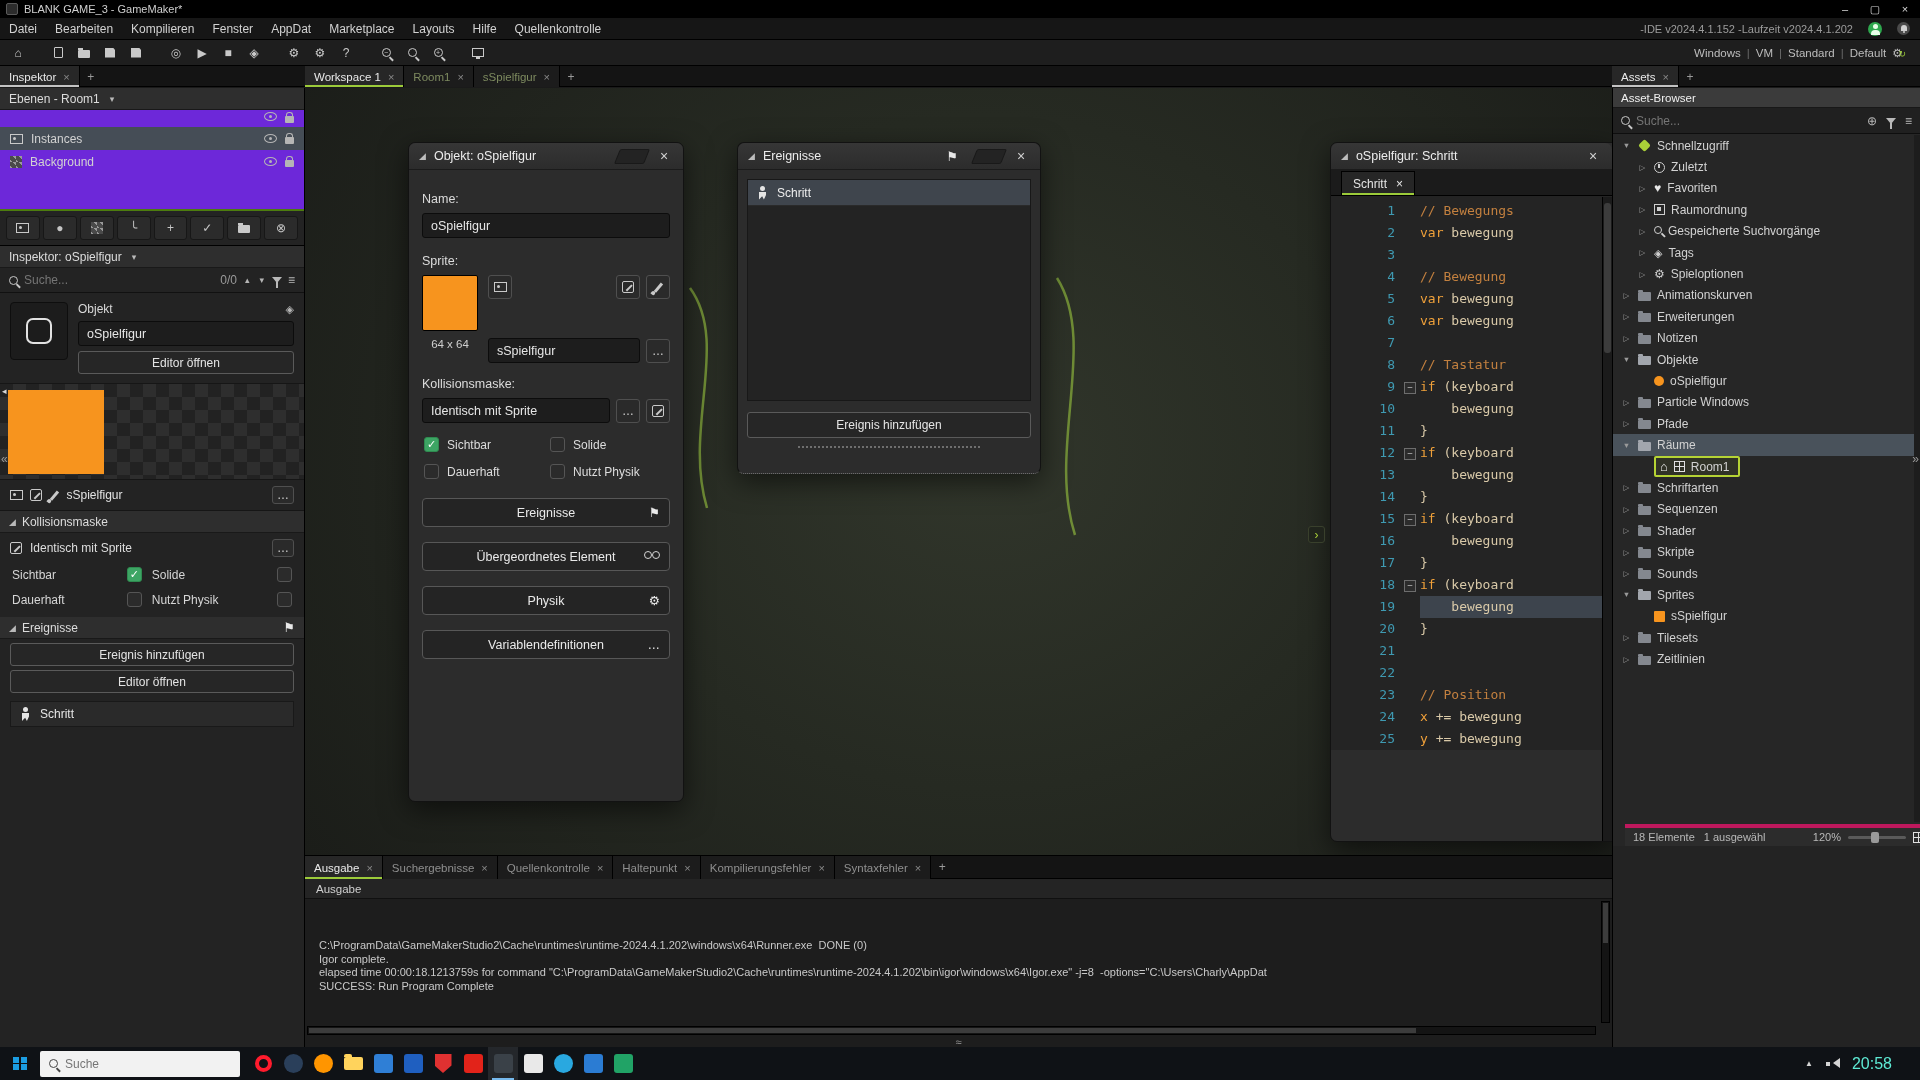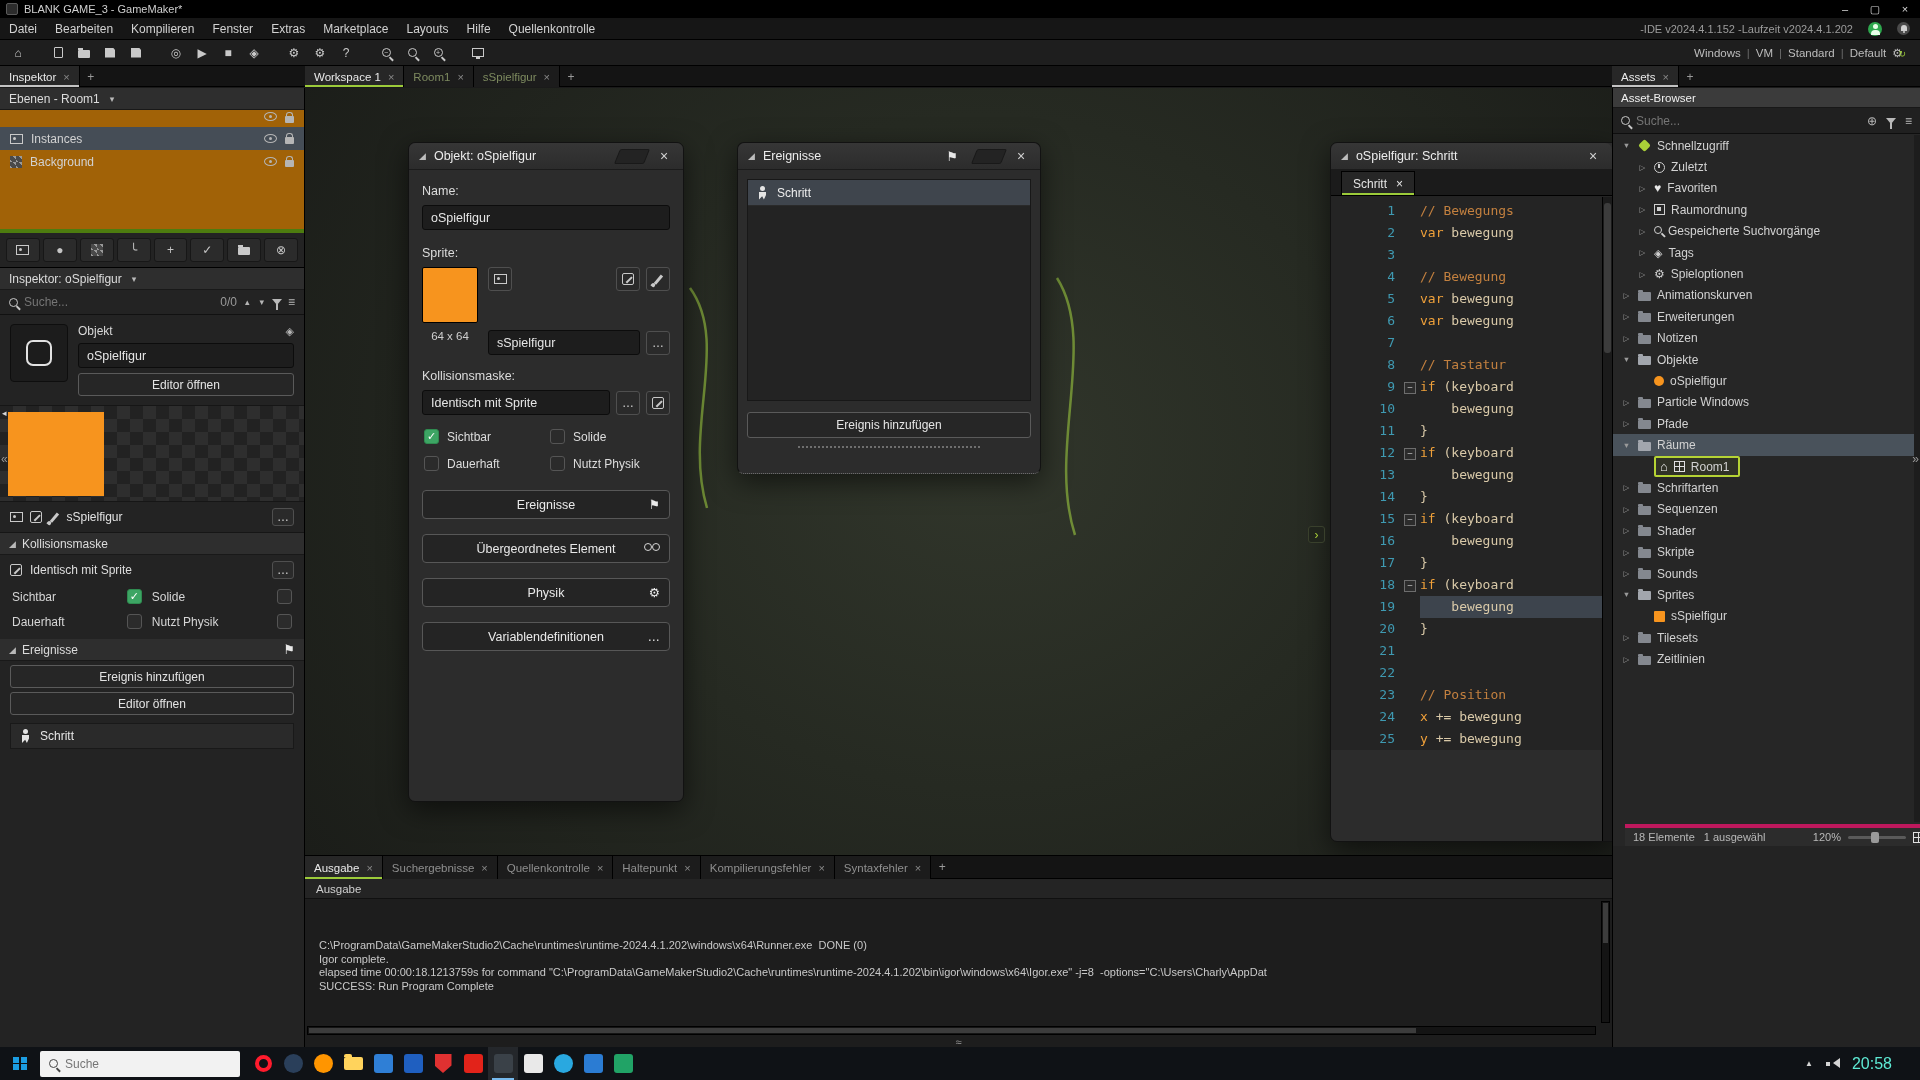--- a/index.html
+++ b/index.html
@@ -94,21 +94,21 @@
 .parent-ic{width:16px;height:12px;position:relative}
 .parent-ic::before,.parent-ic::after{content:"";position:absolute;width:6px;height:6px;border-radius:50%;border:1.5px solid #d5d5d5;top:0}
 .parent-ic::before{left:0}.parent-ic::after{left:8px}
 .hamb{font-size:12px;color:#b9b9b9}
 .funnel{width:0;height:0;border-left:5px solid transparent;border-right:5px solid transparent;border-top:6px solid #b9b9b9;position:relative}
 .funnel::after{content:"";position:absolute;left:-1px;top:-1px;width:2px;height:6px;background:#b9b9b9}
 
 
 #left-panel{position:absolute;left:0;top:88px;width:305px;height:959px;background:#232323;
   border-right:1px solid #000;font-size:12px;z-index:30}
-.layers-box{background:#a16207;border-bottom:4px solid #4d7c0f;padding-bottom:56px}
+.layers-box{background:#6d28d9;border-bottom:2px solid #4d7c0f;padding-bottom:36px}
 .layer-master{height:17px;display:flex;justify-content:flex-end;gap:8px;padding:2px 10px}
 .layer-row{height:23px;display:flex;align-items:center;gap:8px;padding:0 10px;color:#d2d2d2}
 .layer-row.selected{background:#454d56}
 .layer-row .rt{margin-left:auto;display:flex;gap:8px;align-items:center}
 .layer-tools{display:flex;gap:3px;padding:5px 6px;background:#232323;border-bottom:1px solid #000}
 .ltool{flex:1;height:24px;background:#2b2b2b;border:1px solid #171717;border-radius:3px;
   display:flex;align-items:center;justify-content:center;color:#c5c5c5;font-size:12px}
 .insp-search{display:flex;align-items:center;gap:6px;padding:5px 9px;border-bottom:1px solid #111;color:#8b8b8b}
 .insp-search input{flex:1;min-width:0;background:transparent;border:none;outline:none;color:#bbb;font-size:12px;font-family:inherit}
 .insp-search .cnt{color:#9a9a9a}
@@ -149,21 +149,21 @@
 .fwin{position:absolute;background:#2c2c2c;border:1px solid #121212;border-radius:7px;
   box-shadow:0 8px 28px rgba(0,0,0,.55)}
 .fwin-title{height:27px;display:flex;align-items:center;gap:8px;padding:0 10px;
   background:linear-gradient(#363636,#2c2c2c);border-bottom:1px solid #1b1b1b;border-radius:7px 7px 0 0;
   font-size:12.5px;color:#ececec}
 .fwin-title .tri{font-size:9px;color:#bdbdbd}
 .fwin-notch{margin-left:auto;width:30px;height:15px;background:#232323;transform:skewX(-22deg);
   border:1px solid #191919;border-radius:2px}
 .fwin-close{width:18px;text-align:center;color:#d2d2d2;font-size:14px}
 .ow-body{padding:10px 13px;display:flex;flex-direction:column}
-.ow-label{font-size:12.5px;color:#dcdcdc;margin:4px 0 7px}
+.ow-label{font-size:12.5px;color:#dcdcdc;margin:12px 0 7px}
 .sprite-grid{display:grid;grid-template-columns:56px 1fr;gap:7px 10px;align-items:start}
 .sprite-thumb{width:56px;height:56px;background:#f7941e;border:1px solid #000;border-radius:2px}
 .sg-rowtop{display:flex;gap:6px}
 .sg-rowtop .spacer{flex:1}
 .sg-size{text-align:center;color:#cfcfcf;font-size:11.5px}
 .sg-rowfield{display:flex;gap:6px;align-items:center}
 .ow-cb-grid{display:grid;grid-template-columns:auto 1fr auto 1fr;column-gap:8px;row-gap:12px;
   align-items:center;margin:14px 2px 4px}
 .ow-btn{height:29px;background:#242424;border:1px solid #575757;border-radius:4px;display:flex;
   align-items:center;justify-content:center;margin-top:15px;color:#eaeaea;font-size:12.5px;position:relative}
@@ -298,21 +298,21 @@
       <span class="tb-btn">×</span>
     </div>
   </div>
 
   <div id="menubar">
     <div id="menu-items" style="display:flex">
         <span class="menu-item">Datei</span>
         <span class="menu-item">Bearbeiten</span>
         <span class="menu-item">Kompilieren</span>
         <span class="menu-item">Fenster</span>
-        <span class="menu-item">Extras</span>
+        <span class="menu-item">AppDat</span>
         <span class="menu-item">Marketplace</span>
         <span class="menu-item">Layouts</span>
         <span class="menu-item">Hilfe</span>
         <span class="menu-item">Quellenkontrolle</span>
       </div>
     <div id="menu-right">
       <span>-IDE v2024.4.1.152 -Laufzeit v2024.4.1.202</span>
       <span class="user-badge"></span>
       <span class="bell-badge"></span>
     </div>

